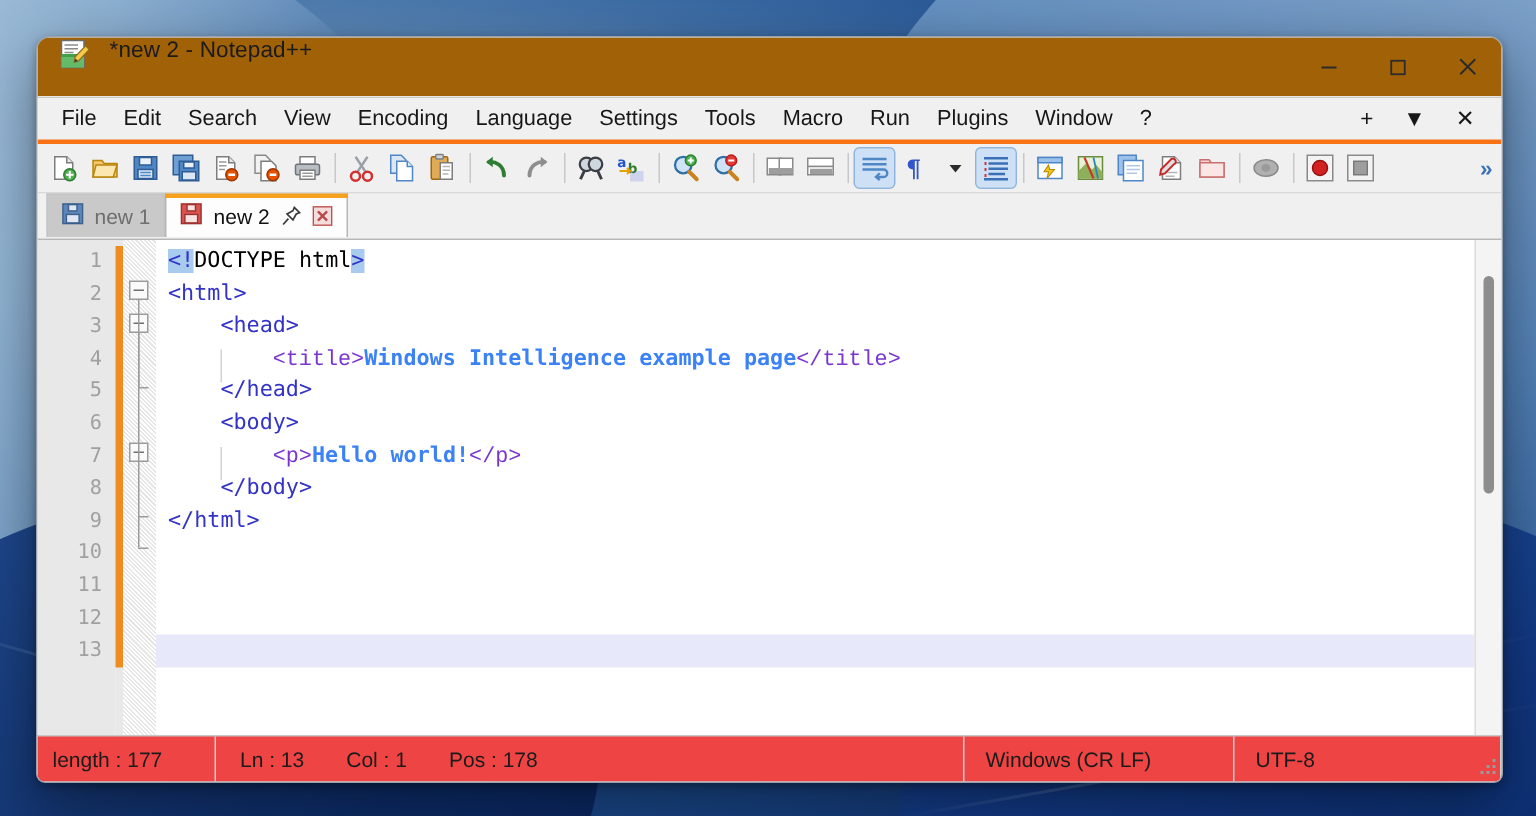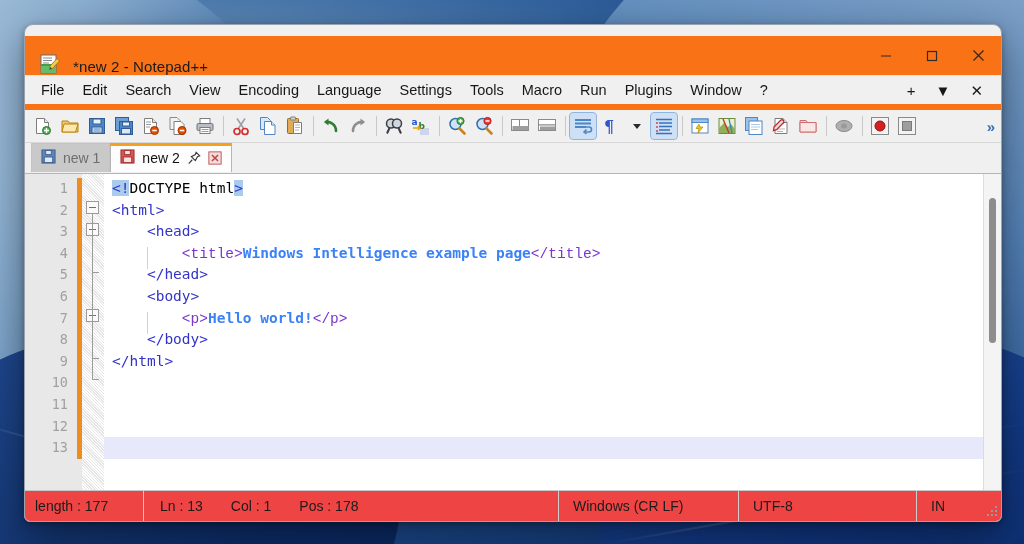--- a/index.html
+++ b/index.html
@@ -33,37 +33,36 @@
   #npp{
     position:absolute;left:24px;top:24px;width:976px;height:496px;
     background:#f0f0f0;
     border-radius:9px 9px 6px 6px;
     box-shadow:0 14px 40px rgba(0,0,0,.42), 0 2px 6px rgba(0,0,0,.3);
     overflow:hidden;
     display:flex;flex-direction:column;
     border:1px solid #9aa3ad;
   }
   .titlebar{
-    height:39px;flex:0 0 39px;background:#f97316;
-    display:flex;align-items:flex-end;position:relative;
+    height:39px;flex:0 0 39px;background:#a16207;
+    display:flex;align-items:flex-start;position:relative;
     border-bottom:1px solid #e2e6eb;
-    margin-top:11px;
   }
   .app-icon{width:22px;height:22px;margin-left:14px;position:relative;flex:0 0 22px;}
   .title-text{
     margin-left:12px;font-size:15px;color:#1b1b1b;
     font-family:"Liberation Sans",sans-serif;letter-spacing:.1px;
   }
   .wbtns{margin-left:auto;display:flex;height:39px;}
   .wbtn{width:46px;height:39px;display:flex;align-items:center;justify-content:center;}
 
   
   .menubar{
     height:28px;flex:0 0 28px;background:#f0f0f0;display:flex;align-items:center;
-    padding-left:7px;border-bottom:6px solid #f97316;
+    padding-left:7px;border-bottom:3px solid #f97316;
   }
   .menu-item{
     font-size:14.5px;color:#171717;padding:4px 9px;white-space:nowrap;
     font-family:"Liberation Sans",sans-serif;
   }
   .menu-right{margin-left:auto;display:flex;align-items:center;padding-right:8px;}
   .menu-right .mr{padding:2px 10px;font-size:15px;color:#171717;line-height:1;}
 
   
   .toolbar{
@@ -554,21 +553,20 @@
     <div class="sb" style="width:98px">length : 177</div>
     <div class="sbsep"></div>
     <div class="sb" style="padding-left:16px">Ln : 13</div>
     <div class="sb" style="padding-left:18px">Col : 1</div>
     <div class="sb" style="padding-left:18px">Pos : 178</div>
     <div class="sbsep" style="margin-left:auto"></div>
     <div class="sb" style="width:155px;padding-left:14px">Windows (CR LF)</div>
     <div class="sbsep"></div>
     <div class="sb" style="width:153px;padding-left:14px">UTF-8</div>
     <div class="sbsep"></div>
-    <div class="sb" style="width:60px;padding-left:14px">IN</div>
     <div class="grip">
       <i style="left:9px;top:0"></i>
       <i style="left:5px;top:4px"></i>
         <i style="left:9px;top:4px"></i>
       <i style="left:1px;top:8px"></i>
         <i style="left:5px;top:8px"></i>
         <i style="left:9px;top:8px"></i>
     </div>
   </div>
 </div>

